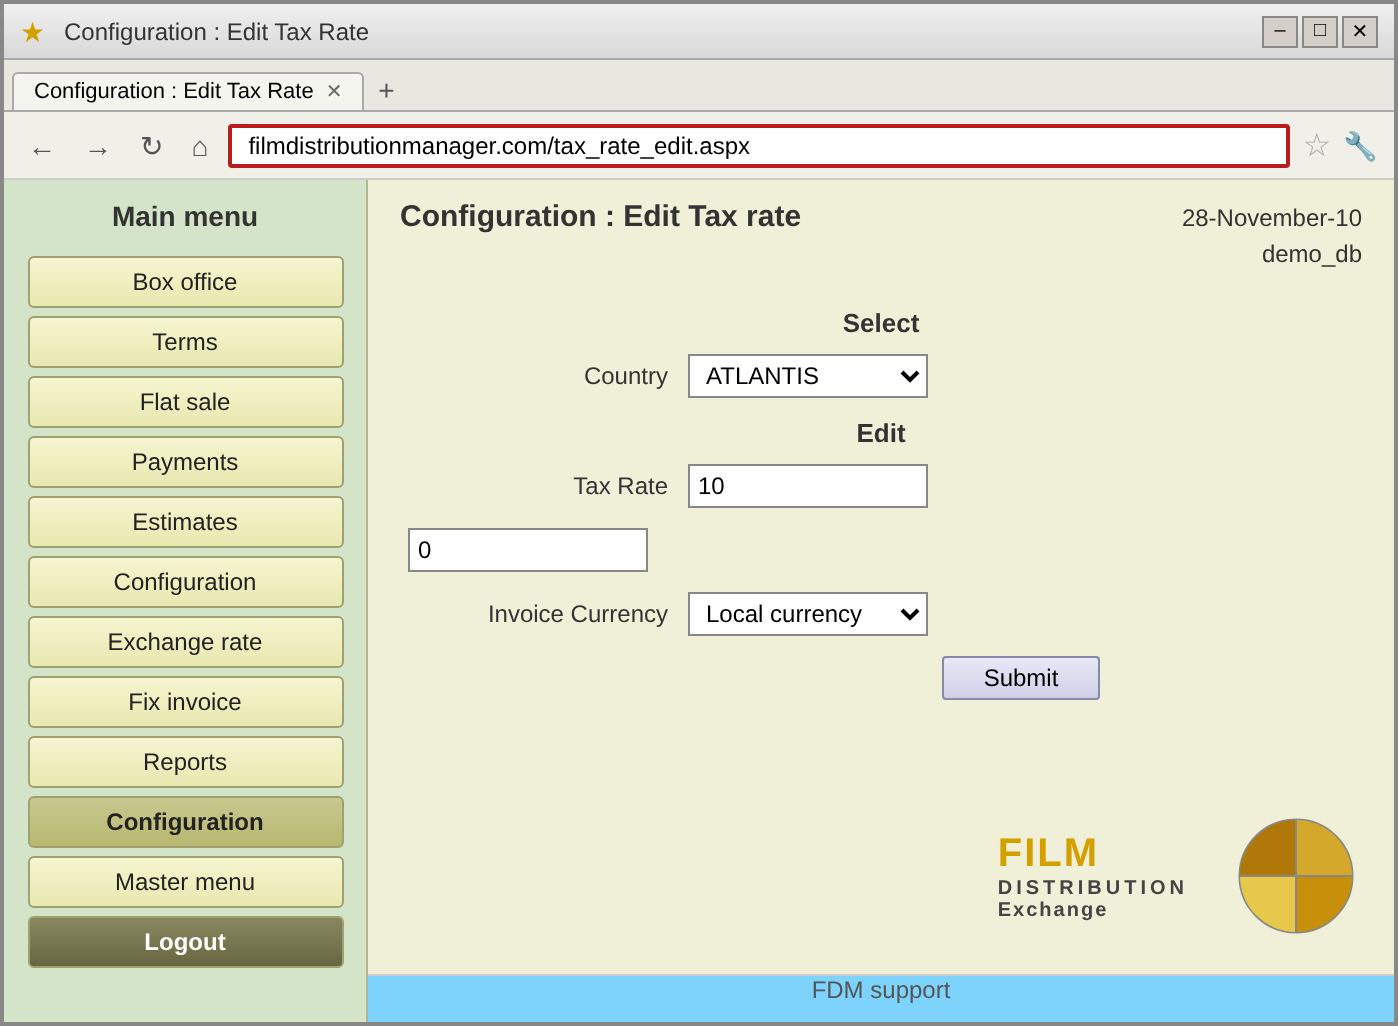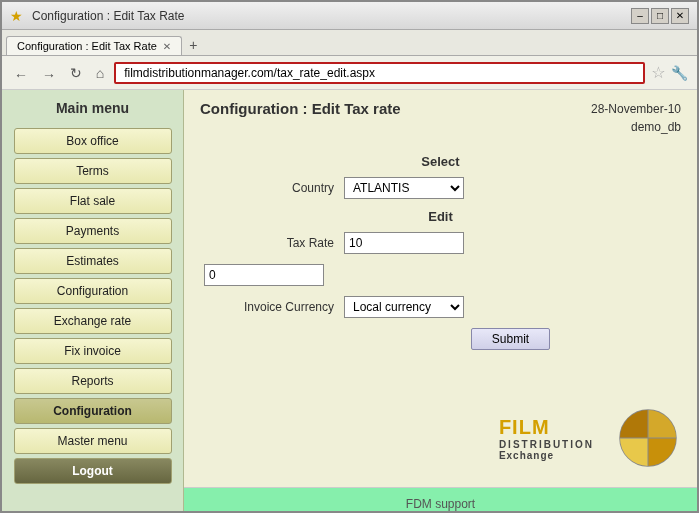--- a/index.html
+++ b/index.html
@@ -50,21 +50,21 @@
     .form-control { height: 22px; border: 1px solid #888; background: white; padding: 0 4px; font-size: 12px; }
     .form-select { width: 120px; }
     .form-input { width: 120px; }
     .submit-btn { background: linear-gradient(to bottom, #e8e8f8, #d0d0e8); border: 1px solid #8888aa; padding: 3px 20px; font-size: 12px; cursor: pointer; border-radius: 2px; }
     .submit-row { display: flex; justify-content: center; margin-left: 140px; margin-top: 6px; }
 
     
     .logo-area { display: flex; justify-content: flex-end; align-items: flex-end; padding: 10px 20px 20px; }
 
     
-    .footer { background: #86efac; border-top: 1px solid #ccc; height: 24px; display: flex; align-items: flex-end; justify-content: center; font-size: 12px; color: #555; flex-shrink: 0; }
+    .footer { background: #7dd3fc; border-top: 1px solid #ccc; height: 24px; display: flex; align-items: flex-start; justify-content: center; font-size: 12px; color: #555; flex-shrink: 0; }
   </style>
 </head>
 <body>
 
 <div class="window-frame">
 
   <div class="title-bar">
     <span class="title-bar-icon">★</span>
     <span class="title-bar-text">Configuration : Edit Tax Rate</span>
     <div class="title-bar-controls">

